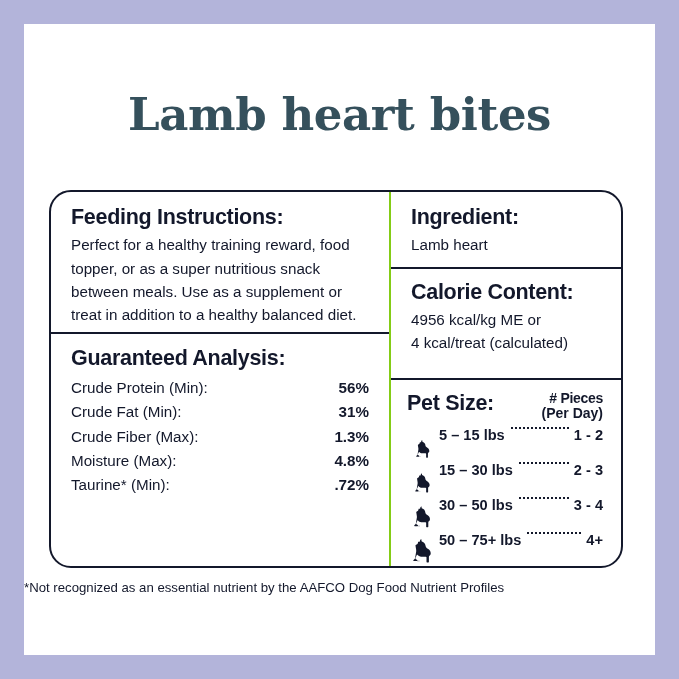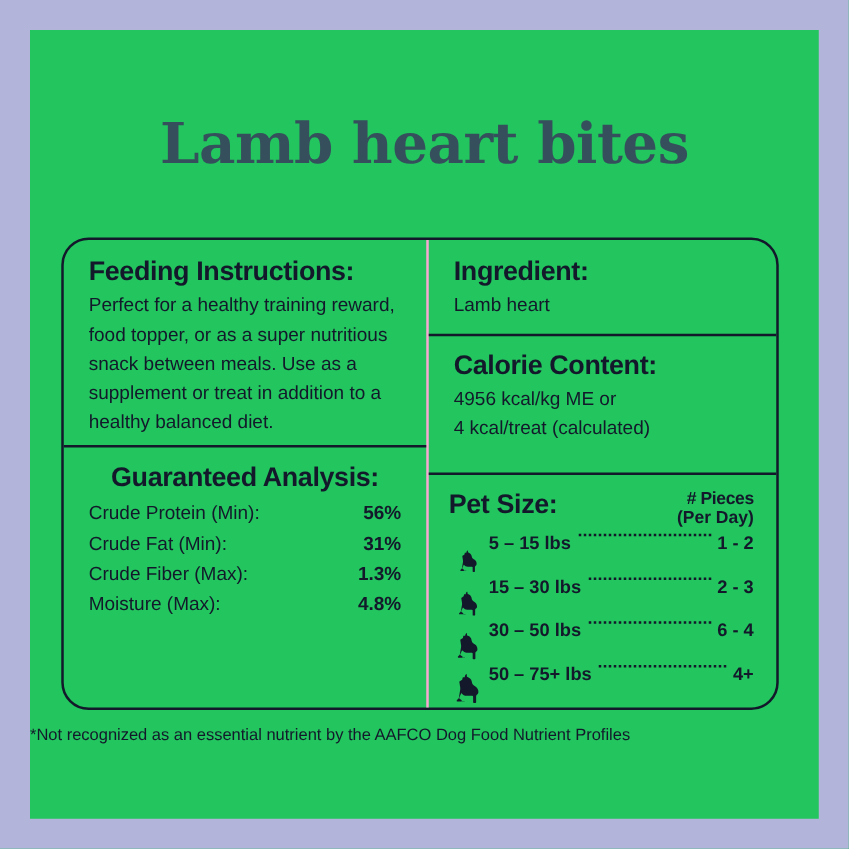--- a/index.html
+++ b/index.html
@@ -14,21 +14,21 @@
     overflow: hidden;
   }
 
   
   .page {
     position: absolute;
     left: 24px;
     top: 24px;
     width: 631px;
     height: 631px;
-    background: #22c55e;
+    background: #ffffff;
   }
 
   
   .title {
     position: absolute;
     left: 0;
     top: 64px;
     width: 631px;
     text-align: center;
     font-family: "DejaVu Serif", "Liberation Serif", serif;
@@ -46,24 +46,24 @@
     top: 166px;
     width: 574px;
     height: 378px;
     border: 2px solid #13182b;
     border-radius: 22px;
     box-sizing: border-box;
     display: flex;
   }
 
   .col-left {
-    width: 292px;
+    width: 340px;
     box-sizing: border-box;
     position: relative;
-    border-right: 2px solid #f9a8d4;
+    border-right: 2px solid #84cc16;
   }
   .col-right {
     flex: 1;
     box-sizing: border-box;
     position: relative;
   }
 
   .divider {
     border-top: 2px solid #13182b;
   }
@@ -193,39 +193,43 @@
 
   <div class="card">
 
     <div class="col-left">
 
       <div class="block">
         <h2 class="sec">Feeding Instructions:</h2>
         <div class="body-text">Perfect for a healthy training reward, food topper, or as a super nutritious snack between meals. Use as a supplement or treat in addition to a healthy balanced diet.</div>
       </div>
 
-      <div class="block divider" style="padding-top:12px;text-align:center;">
+      <div class="block divider" style="padding-top:12px;">
         <h2 class="sec">Guaranteed Analysis:</h2>
         <div class="ga-list">
 
           <div class="ga-row">
             <span class="ga-label">Crude Protein (Min):</span>
             <span class="ga-value">56%</span>
           </div>
           <div class="ga-row">
             <span class="ga-label">Crude Fat (Min):</span>
             <span class="ga-value">31%</span>
           </div>
           <div class="ga-row">
             <span class="ga-label">Crude Fiber (Max):</span>
             <span class="ga-value">1.3%</span>
           </div>
           <div class="ga-row">
             <span class="ga-label">Moisture (Max):</span>
             <span class="ga-value">4.8%</span>
+          </div>
+          <div class="ga-row">
+            <span class="ga-label">Taurine* (Min):</span>
+            <span class="ga-value">.72%</span>
           </div>
 
         </div>
       </div>
 
     </div>
 
     <div class="col-right">
 
       <div class="block" style="padding-bottom:10px;">
@@ -277,21 +281,21 @@
 
           <div class="pet-row">
             <span class="dog-cell">
               <svg width="18" height="23" viewBox="0 0 40 50" aria-hidden="true">
                 <path fill="#13182b" d="M13.5 6.5c0-3 1-5 2.3-5.9.5-.3 1 0 1 .6l.3 3.4 2.6 1.2c2.6 1.2 4.4 3.4 5 6.1l.6 2.8c.3 1.5 1.2 2.8 2.5 3.7l3.4 2.3c2.6 1.8 4.2 4.7 4.2 7.9v.9c0 1.2-.5 2.3-1.4 3.1l-1.1 1c-.7.6-1.1 1.5-1.1 2.5v9.6c0 .6-.5 1.1-1.1 1.1h-2.6c-.6 0-1.1-.5-1.1-1.1v-9c0-.8-.6-1.4-1.4-1.4h-9.3c-3 0-5.7-1.4-7.4-3.7-.3-.4-.9-.3-1.1.1l-2.9 6.2c-.3.7-.1 1.5.5 1.9l2.9 2c.5.3.7.9.5 1.5-.2.5-.7.9-1.3.9H1.6c-.6 0-1.1-.5-1.1-1.1 0-.3.1-.6.3-.8l2.8-2.9c.3-.3.5-.7.6-1.2l2.1-12.6c.2-1.3.2-2.6 0-3.9L5 13.4c-.1-.5.1-1 .5-1.3l3.4-2.3c.4-.3.7-.7.8-1.2l.5-2.4c.1-.5.5-.8 1-.8h2.3z"></path>
                 <path fill="#13182b" d="M8.5 43.5c-.3 0-.5.2-.5.5s.2.5.5.5h4.3c.3 0 .5-.2.5-.5s-.2-.5-.5-.5H8.5z" opacity="0.55"></path>
               </svg>
             </span>
             <span class="pet-size-label">30 – 50 lbs</span>
             <span class="leader"></span>
-            <span class="pet-count">6 - 4</span>
+            <span class="pet-count">3 - 4</span>
           </div>
 
           <div class="pet-row">
             <span class="dog-cell">
               <svg width="20" height="25" viewBox="0 0 40 50" aria-hidden="true">
                 <path fill="#13182b" d="M13.5 6.5c0-3 1-5 2.3-5.9.5-.3 1 0 1 .6l.3 3.4 2.6 1.2c2.6 1.2 4.4 3.4 5 6.1l.6 2.8c.3 1.5 1.2 2.8 2.5 3.7l3.4 2.3c2.6 1.8 4.2 4.7 4.2 7.9v.9c0 1.2-.5 2.3-1.4 3.1l-1.1 1c-.7.6-1.1 1.5-1.1 2.5v9.6c0 .6-.5 1.1-1.1 1.1h-2.6c-.6 0-1.1-.5-1.1-1.1v-9c0-.8-.6-1.4-1.4-1.4h-9.3c-3 0-5.7-1.4-7.4-3.7-.3-.4-.9-.3-1.1.1l-2.9 6.2c-.3.7-.1 1.5.5 1.9l2.9 2c.5.3.7.9.5 1.5-.2.5-.7.9-1.3.9H1.6c-.6 0-1.1-.5-1.1-1.1 0-.3.1-.6.3-.8l2.8-2.9c.3-.3.5-.7.6-1.2l2.1-12.6c.2-1.3.2-2.6 0-3.9L5 13.4c-.1-.5.1-1 .5-1.3l3.4-2.3c.4-.3.7-.7.8-1.2l.5-2.4c.1-.5.5-.8 1-.8h2.3z"></path>
                 <path fill="#13182b" d="M8.5 43.5c-.3 0-.5.2-.5.5s.2.5.5.5h4.3c.3 0 .5-.2.5-.5s-.2-.5-.5-.5H8.5z" opacity="0.55"></path>
               </svg>
             </span>
             <span class="pet-size-label">50 – 75+ lbs</span>

